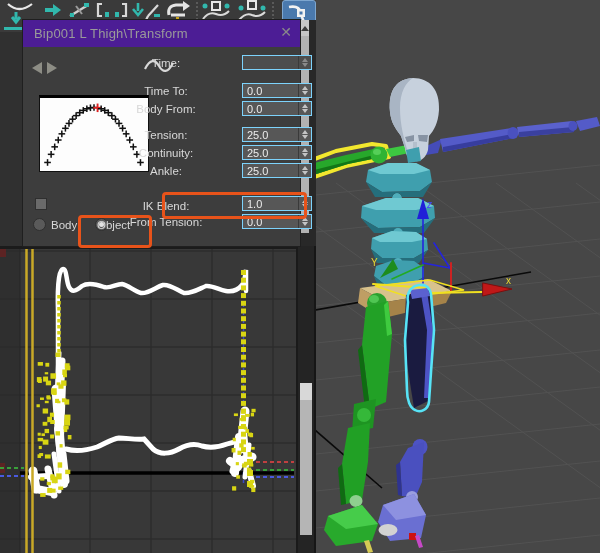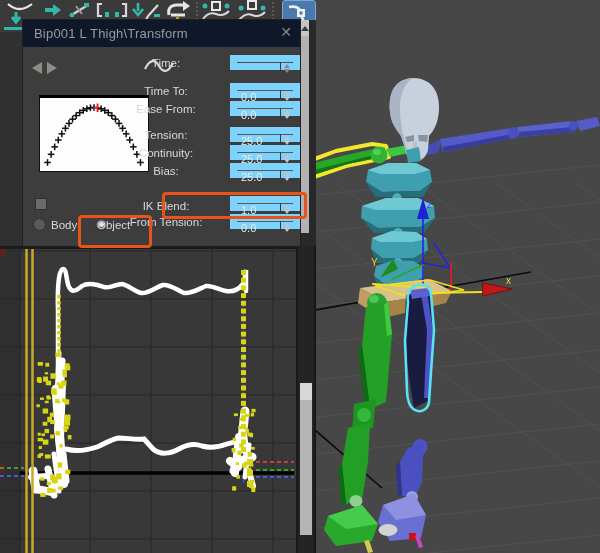--- a/index.html
+++ b/index.html
@@ -20,28 +20,28 @@
   #panel-strip { left:298px; top:20px; width:18px; height:226px; background:#282828; z-index:2; }
   #panel-scroll { position:absolute; left:2px; top:16px; width:9px; height:197px; background:#b2b2b2; }
   #panel-up { position:absolute; left:2px; top:0px; width:9px; height:16px; background:#c6c6c6;
               display:flex; align-items:center; justify-content:center; }
   .chev-up { width:0; height:0; border-left:4px solid transparent; border-right:4px solid transparent;
              border-bottom:5px solid #3c3c3c; }
 
   
   #dialog { left:23px; top:20px; width:277px; height:226px; background:#3d3d3d;
             z-index:3; box-shadow:0 0 0 1px #1f1f1f; }
-  #dlg-title { position:absolute; left:0; top:0; width:277px; height:27px; background:#0f172a;
+  #dlg-title { position:absolute; left:0; top:0; width:277px; height:27px; background:#4c1d95;
                display:flex; align-items:center; }
   #dlg-title-text { margin-left:11px; font-size:13px; color:#9a9a9a; letter-spacing:.2px; }
   #dlg-close { position:absolute; right:8px; top:4px; font-size:14px; color:#8a8a8a; cursor:default; }
   .dlg-label { position:absolute; left:83px; width:120px; height:15px; text-align:center;
                font-size:11.5px; line-height:15px; color:#d8d8d8; }
-  .dlg-field { position:absolute; left:207px; width:70px; height:15px; background:#575757;
-               border:7px solid #7dd3fc; }
+  .dlg-field { position:absolute; left:219px; width:70px; height:15px; background:#575757;
+               border:1px solid #7dd3fc; }
   .dlg-field.disabled { background:#4d4d4d; }
   .dlg-field .val { position:absolute; left:4px; top:0; font-size:11px; line-height:14px; color:#ececec; }
   .spin { position:absolute; right:0; top:0; width:13px; height:13px; border-left:1px solid #3a3a3a;
           display:flex; flex-direction:column; align-items:center; justify-content:center; gap:1px; }
   .sp-up { width:0;height:0;border-left:3px solid transparent;border-right:3px solid transparent;
            border-bottom:4px solid #c4c4c4; }
   .sp-dn { width:0;height:0;border-left:3px solid transparent;border-right:3px solid transparent;
            border-top:4px solid #c4c4c4; }
   .disabled .sp-up { border-bottom-color:#8a8a8a; } .disabled .sp-dn { border-top-color:#8a8a8a; }
 
@@ -275,21 +275,21 @@
           </div>
         </div>
         <div class="dlg-label" style="top: 64px;">Time To:</div>
         <div class="dlg-field" style="top: 63px;">
           <span class="val">0.0</span>
           <div class="spin">
             <div class="sp-up"></div>
             <div class="sp-dn"></div>
           </div>
         </div>
-        <div class="dlg-label" style="top: 82px;">Ease From:</div>
+        <div class="dlg-label" style="top: 82px;">Body From:</div>
         <div class="dlg-field" style="top: 81px;">
           <span class="val">0.0</span>
           <div class="spin">
             <div class="sp-up"></div>
             <div class="sp-dn"></div>
           </div>
         </div>
         <div class="dlg-label" style="top: 108px;">Tension:</div>
         <div class="dlg-field" style="top: 107px;">
           <span class="val">25.0</span>
@@ -299,21 +299,21 @@
           </div>
         </div>
         <div class="dlg-label" style="top: 126px;">Continuity:</div>
         <div class="dlg-field" style="top: 125px;">
           <span class="val">25.0</span>
           <div class="spin">
             <div class="sp-up"></div>
             <div class="sp-dn"></div>
           </div>
         </div>
-        <div class="dlg-label" style="top: 144px;">Bias:</div>
+        <div class="dlg-label" style="top: 144px;">Ankle:</div>
         <div class="dlg-field" style="top: 143px;">
           <span class="val">25.0</span>
           <div class="spin">
             <div class="sp-up"></div>
             <div class="sp-dn"></div>
           </div>
         </div>
         <div class="dlg-label" style="top: 179px;">IK Blend:</div>
         <div class="dlg-field" style="top: 176px; padding-left: 16px;">
           <span class="val">1.0</span>

